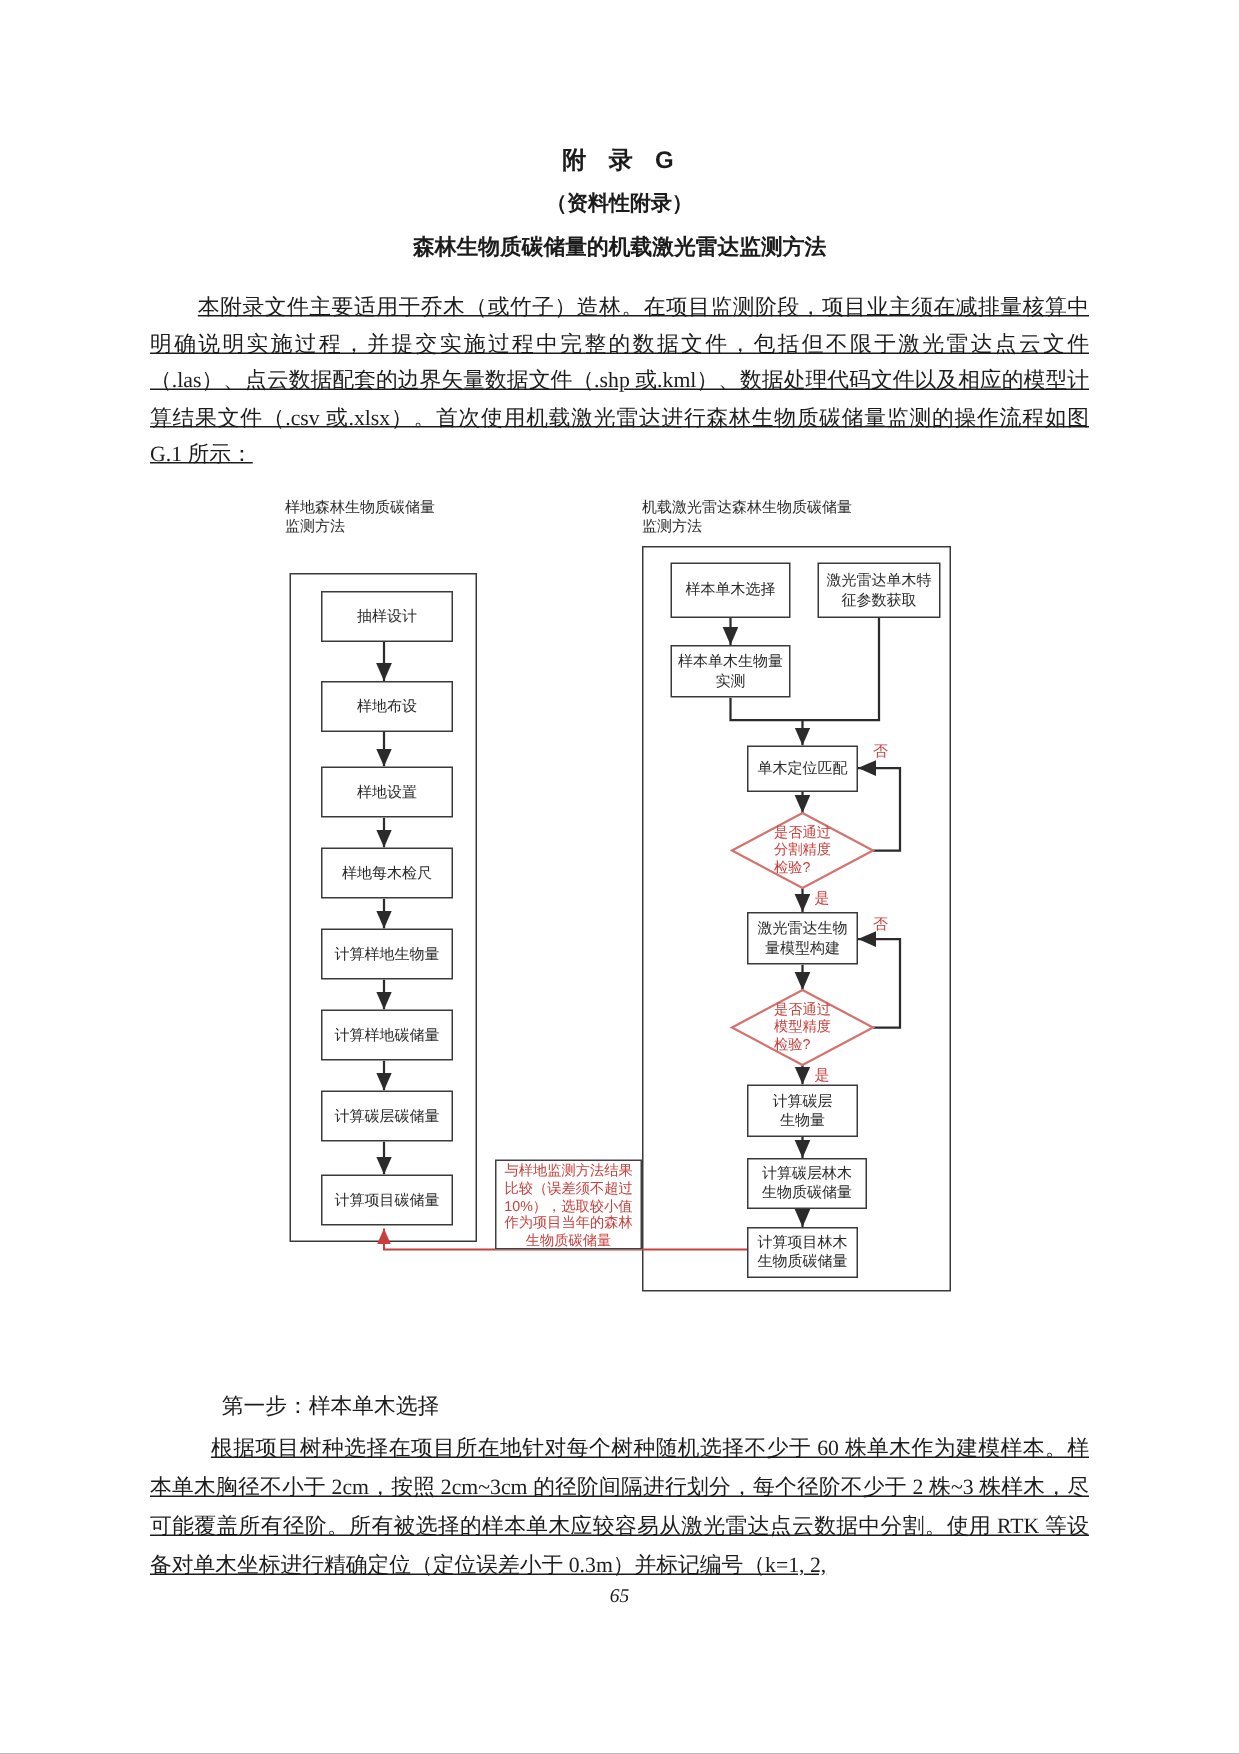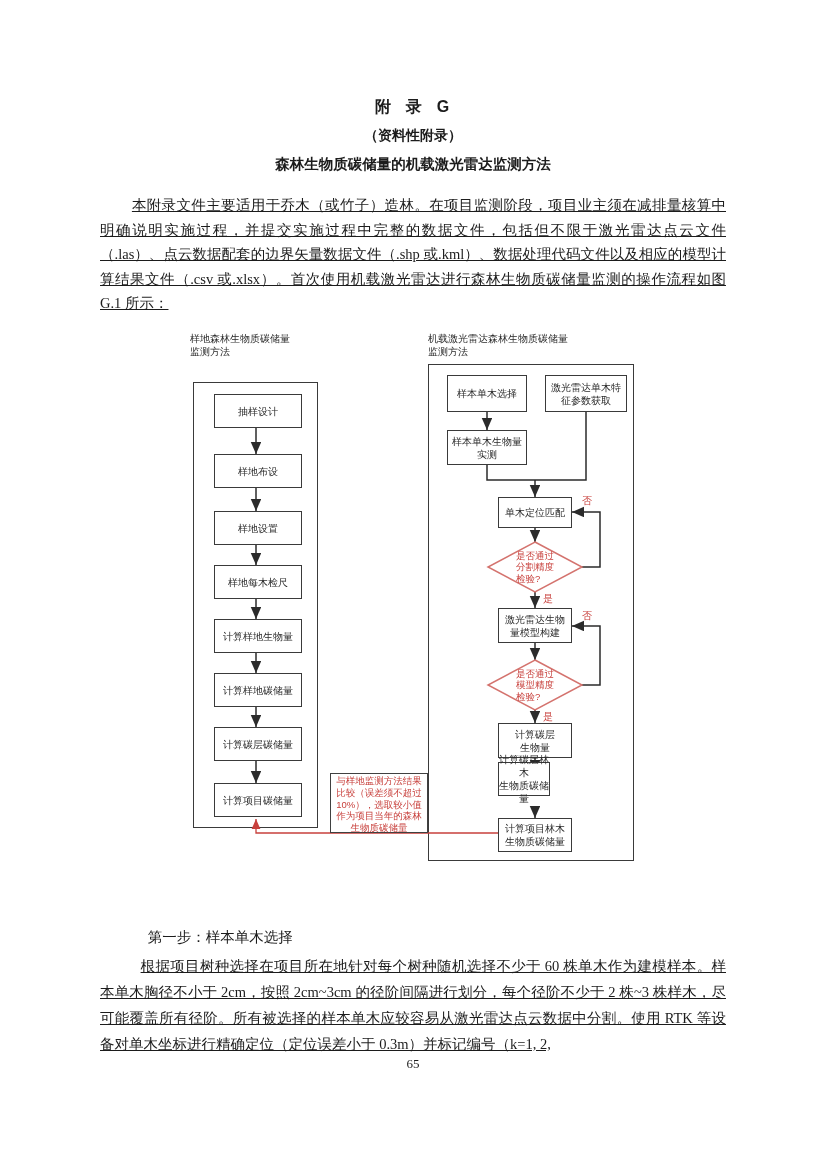--- a/index.html
+++ b/index.html
@@ -19,21 +19,21 @@
         font-family:"Liberation Sans","DejaVu Sans",sans-serif; font-weight:bold; font-size:14.5px; }
   
   .para { position:absolute; left:100px; width:626px; text-align:justify;
           font-size:14.5px;text-decoration:underline; }
   .intro { top:193px; line-height:24.5px; text-indent:2.2em; }
   .para2 { top:953px; line-height:26px; text-indent:2.8em; }
   .step-heading { position:absolute; top:928px; left:100px; width:626px;
           font-size:14.5px; padding-left:3.3em; }
   .caption { position:absolute; top:894px; left:0; width:100%; text-align:center;
           font-family:"Liberation Sans","DejaVu Sans",sans-serif; font-weight:bold; font-size:14px; }
-  .pageno { position:absolute; top:1056px; left:0; width:100%; text-align:center; font-size:13px; }
+  .pageno { position:absolute; top:1056px; left:0; width:100%; text-align:center; font-size:13px;font-style:italic; }
 
   
   .flow { position:absolute; left:190px; top:330px; width:456px; height:540px;
           font-family:"Liberation Sans","DejaVu Sans",sans-serif; color:#2b2b2b; }
   .flow svg { position:absolute; left:0; top:0; }
   .flow-header { position:absolute; text-align:left; font-size:10px; line-height:13px;
           white-space:pre-line; color:#2b2b2b; }
   .fh-left  { left:0;   top:2px; width:131px; }
   .fh-right { left:238px; top:2px; width:206px; }
   .container-box { position:absolute; border:1.5px solid #3a3a3a; background:transparent; }
@@ -127,21 +127,21 @@
     <div class="dtext" style="left:298px;top:214px;width:94px;height:46px">是否通过
 分割精度
 检验?</div>
     <div class="node" style="left:308px;top:278px;width:74px;height:35px">激光雷达生物
 量模型构建</div>
     <div class="dtext" style="left:298px;top:332px;width:94px;height:46px">是否通过
 模型精度
 检验?</div>
     <div class="node" style="left:308px;top:393px;width:74px;height:35px">计算碳层
 生物量</div>
-    <div class="node" style="left:308px;top:432px;width:52px;height:34px">计算碳层林木
+    <div class="node" style="left:308px;top:442px;width:80px;height:34px">计算碳层林木
 生物质碳储量</div>
     <div class="node" style="left:308px;top:488px;width:74px;height:34px">计算项目林木
 生物质碳储量</div>
 
     <div class="yn" style="left:392px;top:164px">否</div>
     <div class="yn" style="left:353px;top:262px">是</div>
     <div class="yn" style="left:392px;top:279px">否</div>
     <div class="yn" style="left:353px;top:380px">是</div>
 
     <div class="annotation">与样地监测方法结果

